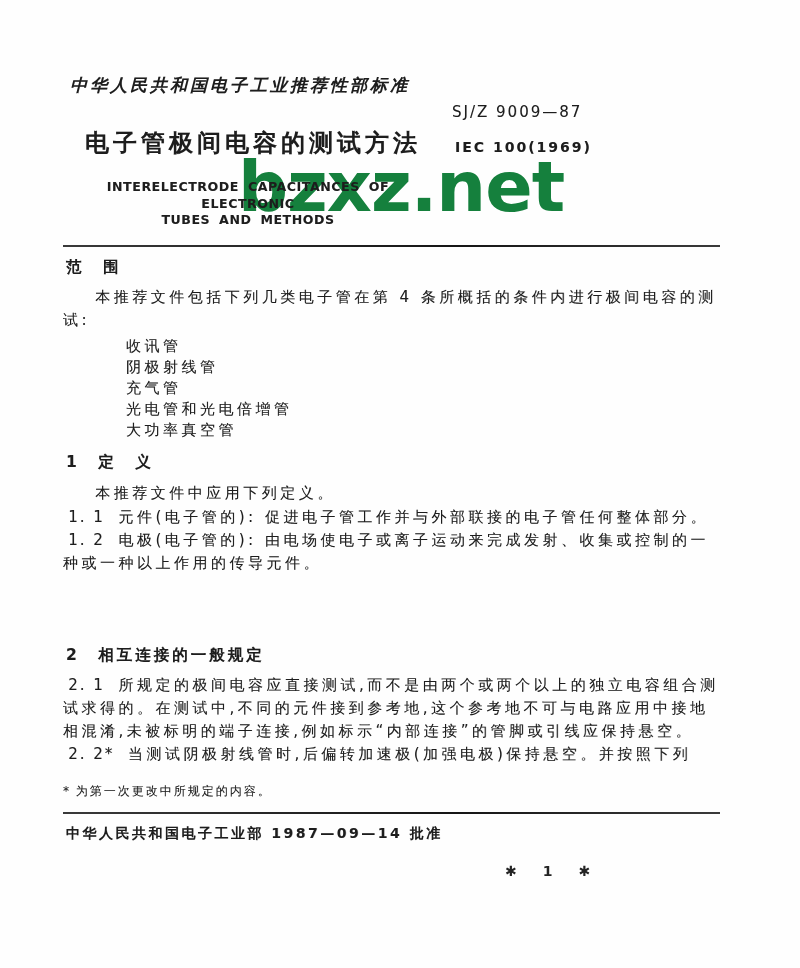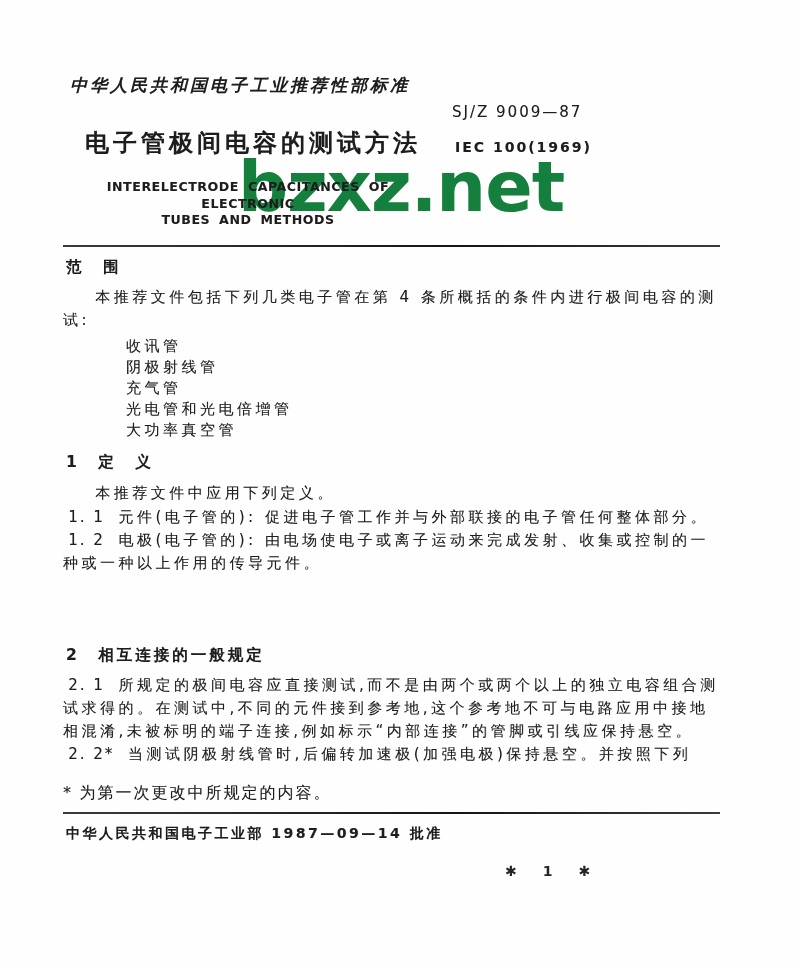--- a/index.html
+++ b/index.html
@@ -43,21 +43,21 @@
 
   .tube-list { left: 126px; top: 336px; font-size: 15px; line-height: 21px;
                letter-spacing: 3.5px; list-style: none; }
 
   .s1-intro { left: 63px; top: 482px; }
   .s1-items { left: 63px; top: 506px; }
   .s2-items { left: 63px; top: 674px; }
   .num-item { text-indent: 0.35em; }
   .num-item .item-label { margin-right: 0.9em; letter-spacing: 2px; }
 
-  .footnote { left: 63px; top: 783px; font-size: 16px; letter-spacing: 2px; }
+  .footnote { left: 63px; top: 783px; font-size: 12px; letter-spacing: 2px; }
   .footnote .fn-marker { margin-right: 0.4em; }
 
   .approval { left: 66px; top: 825px; font-size: 14px; font-weight: 700; letter-spacing: 2.5px; }
 
   .page-footer { left: 505px; top: 863px; display: flex; align-items: center; gap: 26px;
                  font-size: 14px; font-weight: 700; color: #242424; }
 </style>
 </head>
 <body>
 

